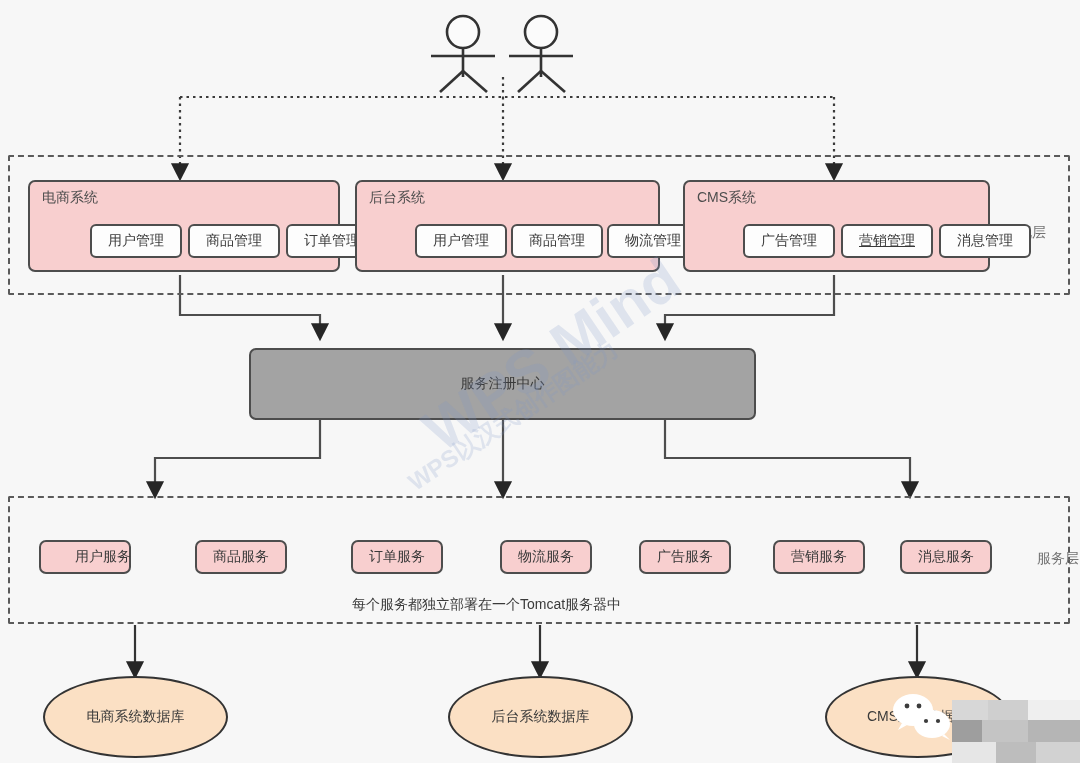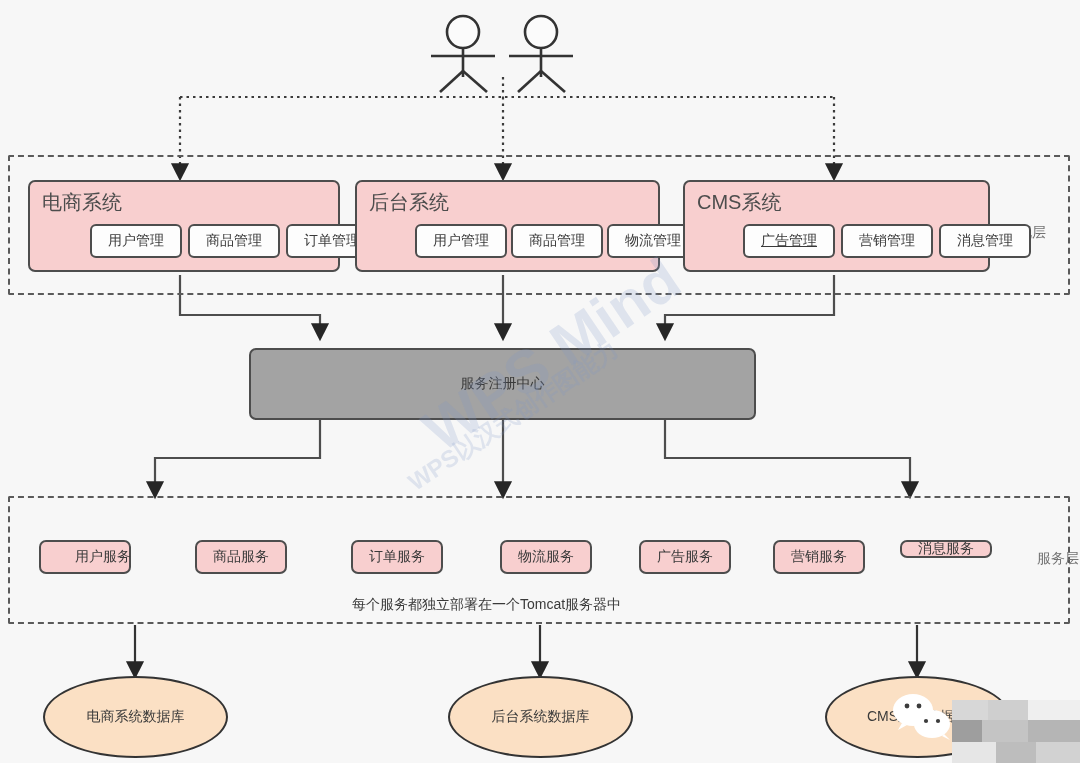--- a/index.html
+++ b/index.html
@@ -29,21 +29,21 @@
 
   
   .subsys{
     position:absolute;box-sizing:border-box;
     background:#f8cfcf;
     border:2px solid #4d4d4d;
     border-radius:7px;
   }
   .subsys-title{
     position:absolute;left:12px;top:7px;
-    font-size:20px;color:#4d4d4d;
+    font-size:14px;color:#4d4d4d;
     white-space:nowrap;
   }
   .module{
     position:absolute;box-sizing:border-box;
     background:#fdfdfd;
     border:2px solid #4d4d4d;
     border-radius:6px;
     display:flex;align-items:center;justify-content:center;
     font-size:14px;color:#3a3a3a;
     white-space:nowrap;
@@ -174,37 +174,37 @@
 
   <div class="subsys" style="left:355px;top:180px;width:305px;height:92px;">
     <div class="subsys-title">后台系统</div>
     <div class="module" style="left:10px;top:42px;width:92px;height:34px;">用户管理</div>
     <div class="module" style="left:106px;top:42px;width:92px;height:34px;">商品管理</div>
     <div class="module" style="left:202px;top:42px;width:92px;height:34px;">物流管理</div>
   </div>
 
   <div class="subsys" style="left:683px;top:180px;width:307px;height:92px;">
     <div class="subsys-title">CMS系统</div>
-    <div class="module" style="left:10px;top:42px;width:92px;height:34px;text-decoration:underline;">广告管理</div>
-    <div class="module" style="left:108px;top:42px;width:92px;height:34px;">营销管理</div>
+    <div class="module" style="left:10px;top:42px;width:92px;height:34px;">广告管理</div>
+    <div class="module" style="left:108px;top:42px;width:92px;height:34px;text-decoration:underline;">营销管理</div>
     <div class="module" style="left:206px;top:42px;width:92px;height:34px;">消息管理</div>
   </div>
 
   <div class="registry" style="left:249px;top:348px;width:507px;height:72px;">服务注册中心</div>
 
   <div class="layer-frame" style="left:8px;top:496px;width:1062px;height:128px;"></div>
   <div class="layer-label" style="left:1024px;top:550px;margin-left:13px;">服务层</div>
 
   <div class="service" style="left:39px;top:540px;width:92px;height:34px;padding-left:36px;">用户服务</div>
   <div class="service" style="left:195px;top:540px;width:92px;height:34px;">商品服务</div>
   <div class="service" style="left:351px;top:540px;width:92px;height:34px;">订单服务</div>
   <div class="service" style="left:500px;top:540px;width:92px;height:34px;">物流服务</div>
   <div class="service" style="left:639px;top:540px;width:92px;height:34px;">广告服务</div>
   <div class="service" style="left:773px;top:540px;width:92px;height:34px;">营销服务</div>
-  <div class="service" style="left:900px;top:540px;width:92px;height:18px;">消息服务</div>
+  <div class="service" style="left:900px;top:540px;width:92px;height:34px;">消息服务</div>
 
   <div class="service-note" style="left:352px;top:596px;">每个服务都独立部署在一个Tomcat服务器中</div>
 
   <div class="db" style="left:43px;top:676px;width:185px;height:82px;">电商系统数据库</div>
   <div class="db" style="left:448px;top:676px;width:185px;height:82px;">后台系统数据库</div>
   <div class="db" style="left:825px;top:676px;width:185px;height:82px;">CMS系统数据库</div>
 
   <div class="wm wm-big" style="left:405px;top:320px;">WPS Mind</div>
   <div class="wm wm-small" style="left:390px;top:400px;">WPS以汉式创作图能力</div>
 

